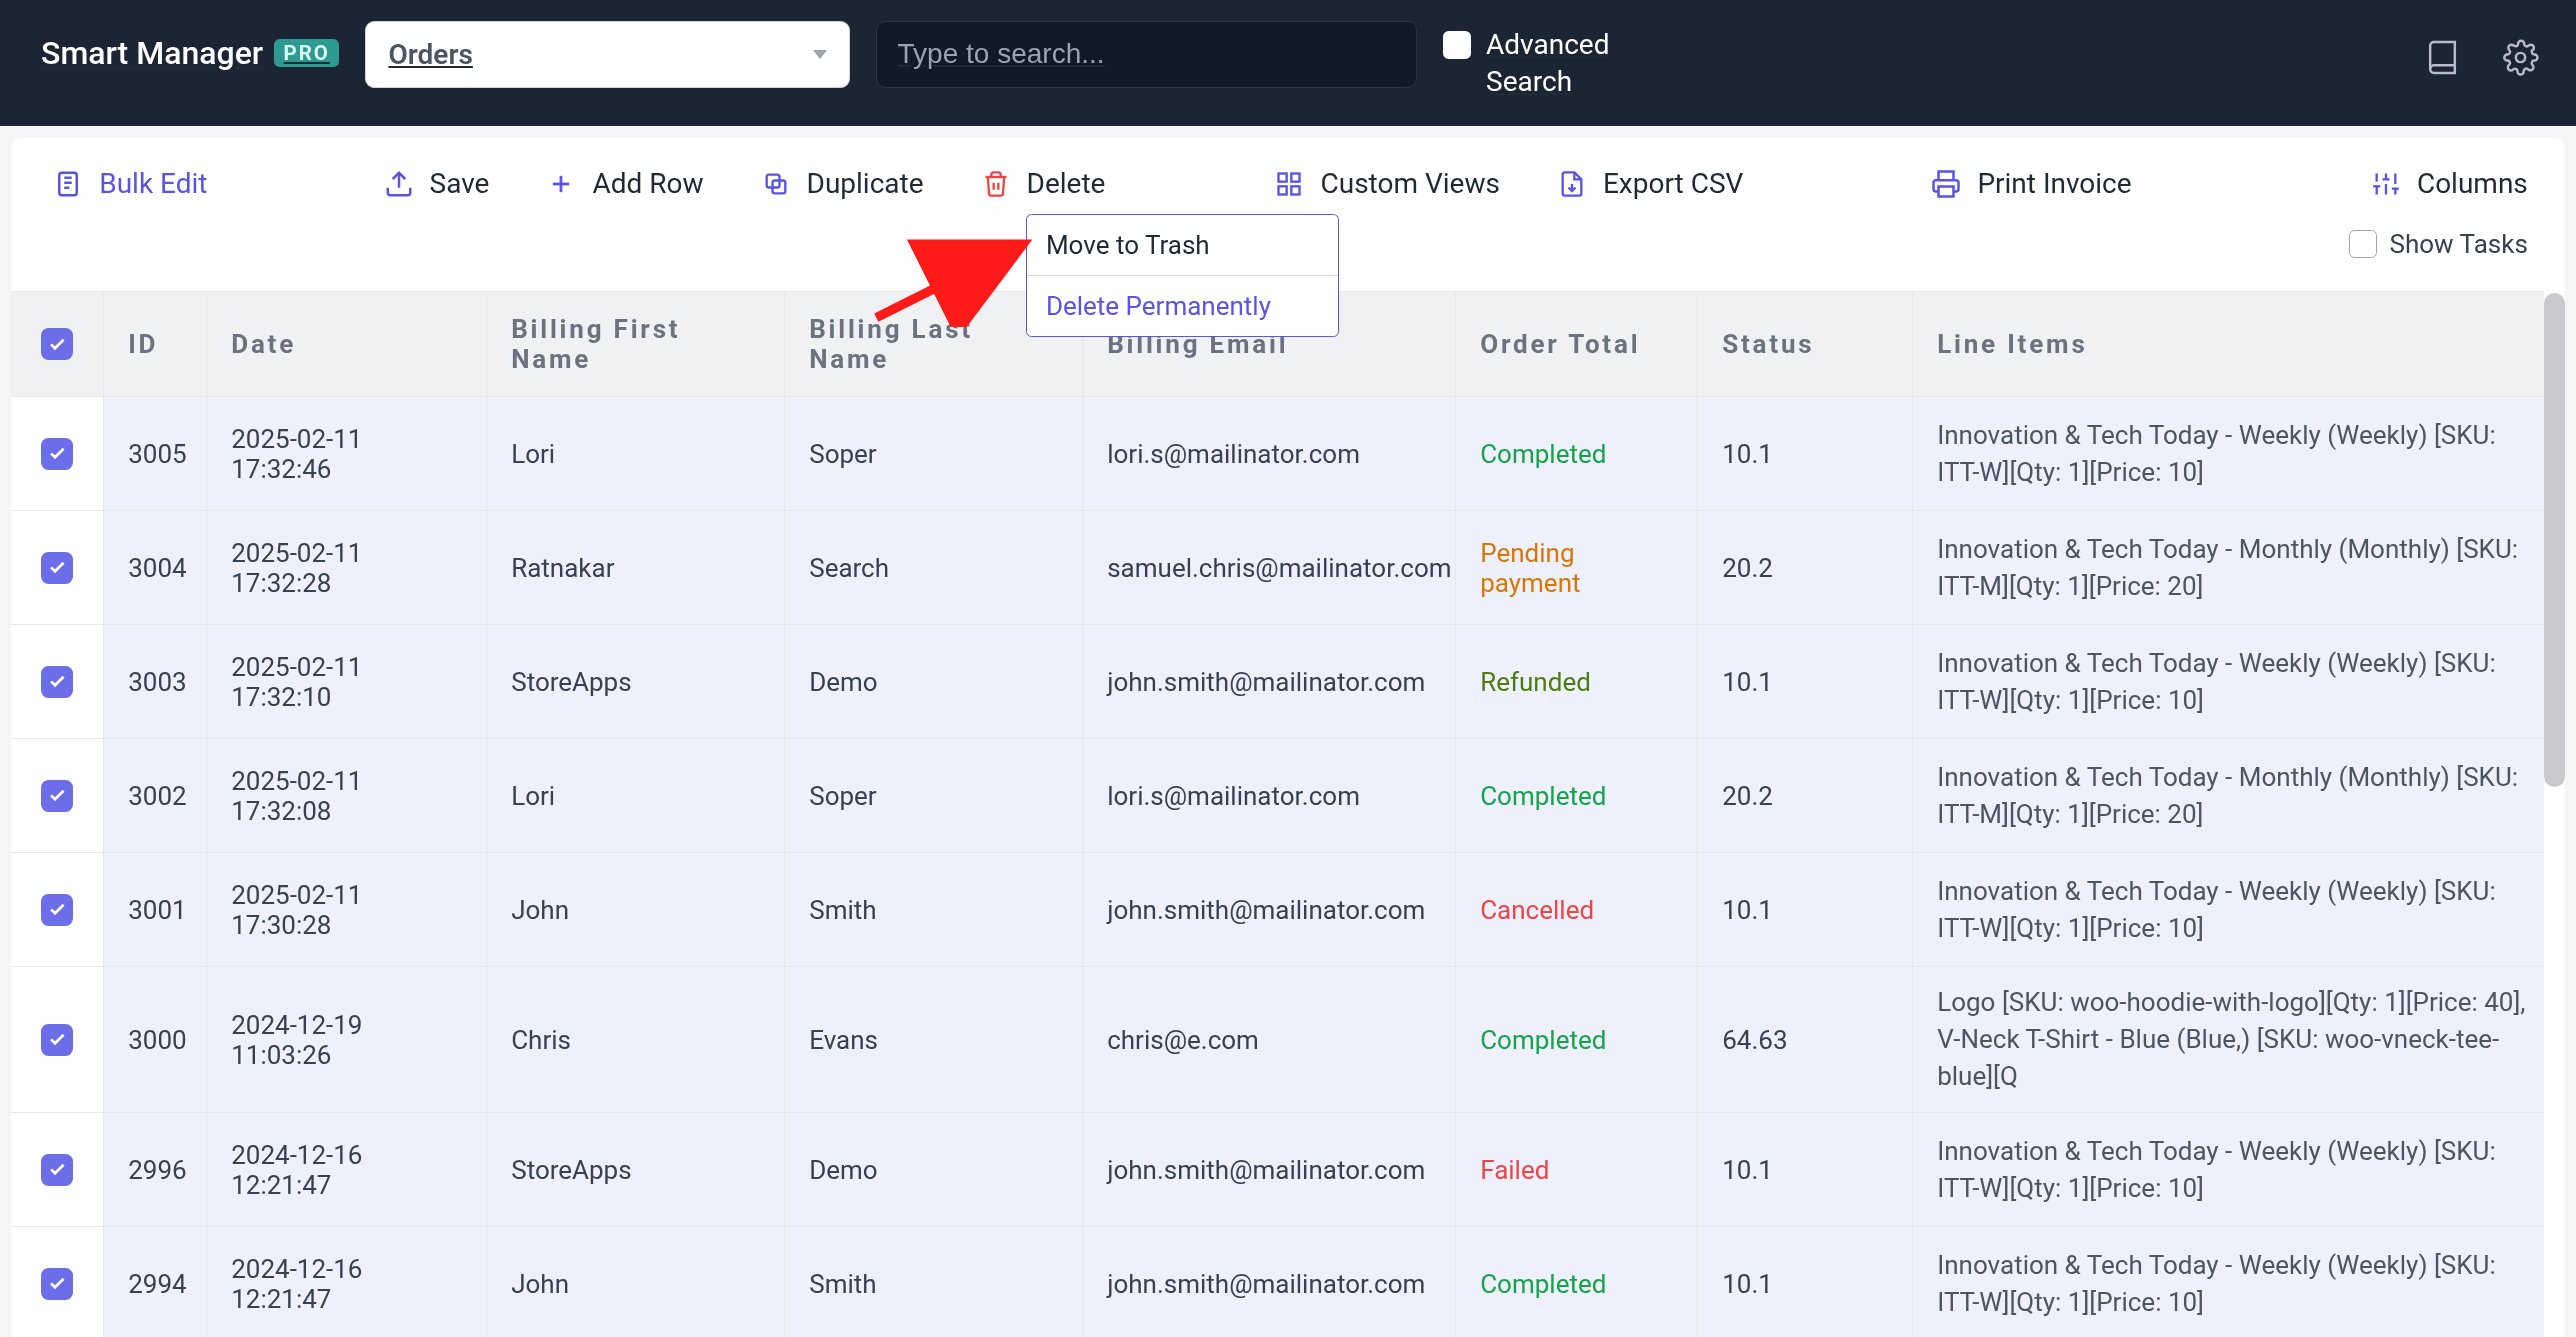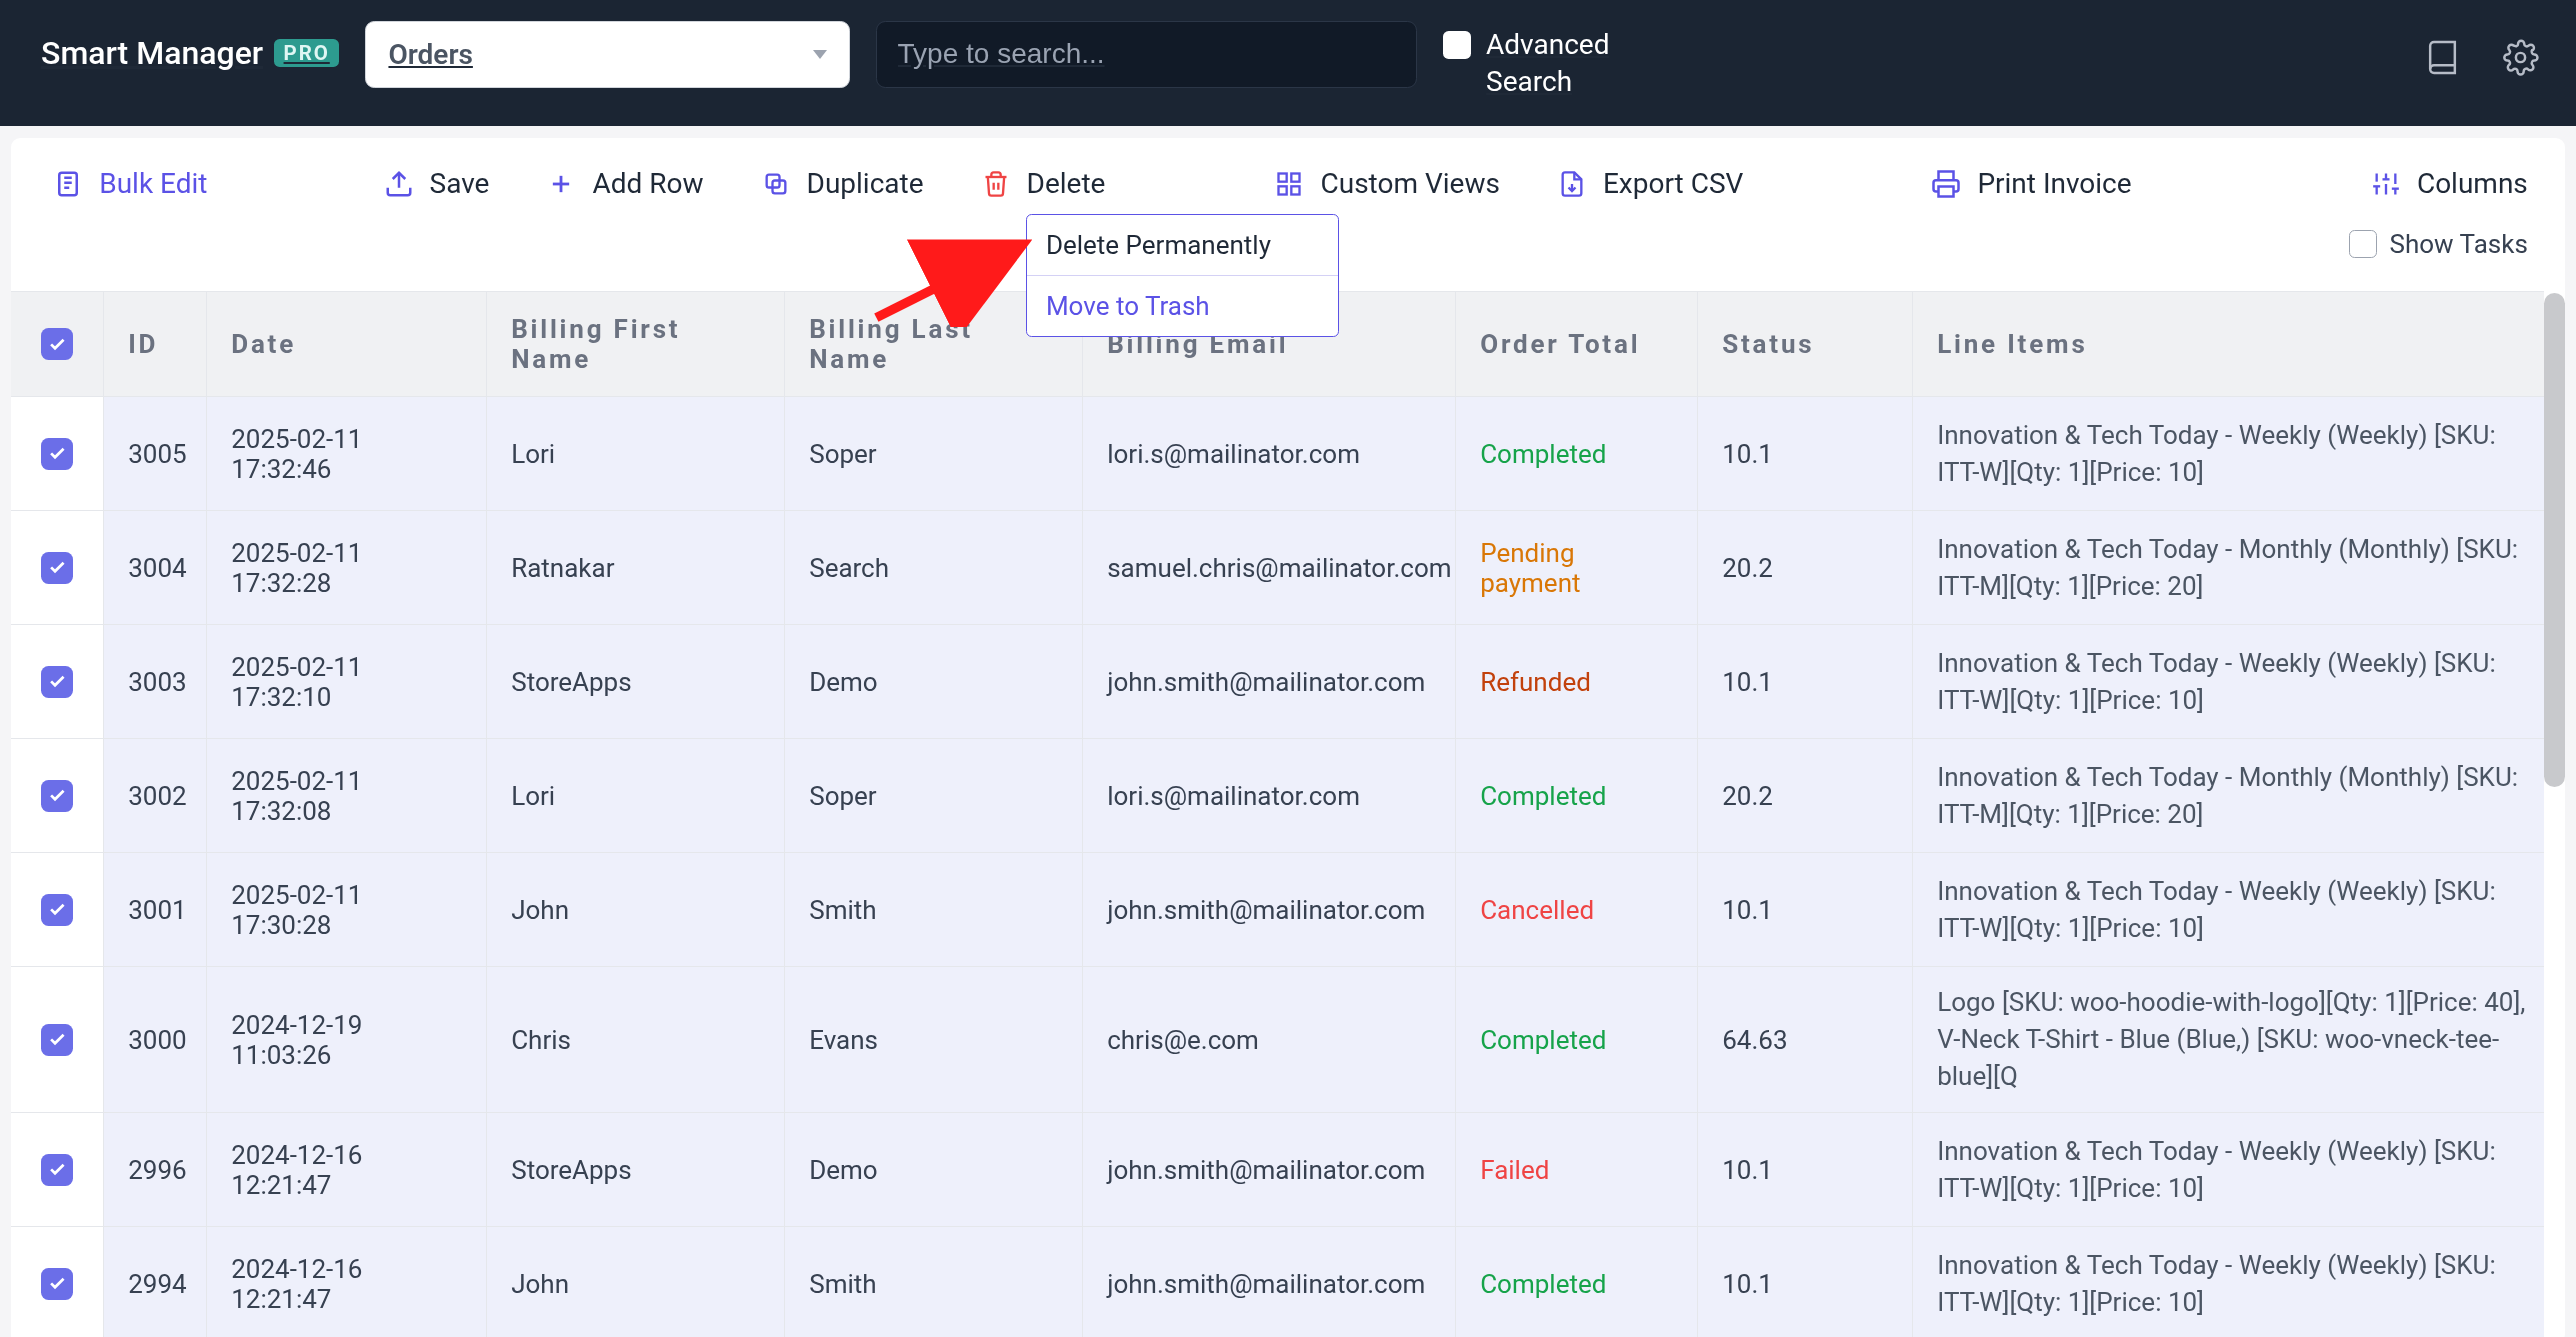--- a/index.html
+++ b/index.html
@@ -201,21 +201,21 @@
   display: flex; align-items: center; justify-content: center;
 }
 .chk svg { color: #fff; }
 .hdr-chk {
   width: 32px; height: 32px; background: #6b6ee8; border-radius: 7.5px;
   display: flex; align-items: center; justify-content: center;
 }
 
 .status-completed { color: #16a34a; }
 .status-pending { color: #d97706; }
-.status-refunded { color: #c2410c; }
+.status-refunded { color: #4d7c0f; }
 .status-cancelled { color: #ef4444; }
 .status-failed { color: #ef4444; }
 
 
 .vscroll {
   position: absolute; right: 0; top: 155px;
   width: 20.5px; height: 494px;
   background: #c8c9cc; border-radius: 11.2px;
 }
 </style>
@@ -362,22 +362,22 @@
       <span>Columns</span>
     </div>
   </div>
 
   <div class="show-tasks-row">
     <div class="show-tasks-check"></div>
     <span>Show Tasks</span>
   </div>
 
   <div class="delete-menu">
+    <div class="item">Move to Trash</div>
     <div class="item">Delete Permanently</div>
-    <div class="item">Move to Trash</div>
   </div>
 
   <div class="table-wrap">
     <div class="grid-header">
       <div class="hdr-cell">
         <div class="hdr-chk">
             <svg width="18.7" height="18.7" viewBox="0 0 24 24" fill="none" stroke="#fff" stroke-width="3.5">
               <polyline points="20 6 9 17 4 12"></polyline>
             </svg>
           </div>

